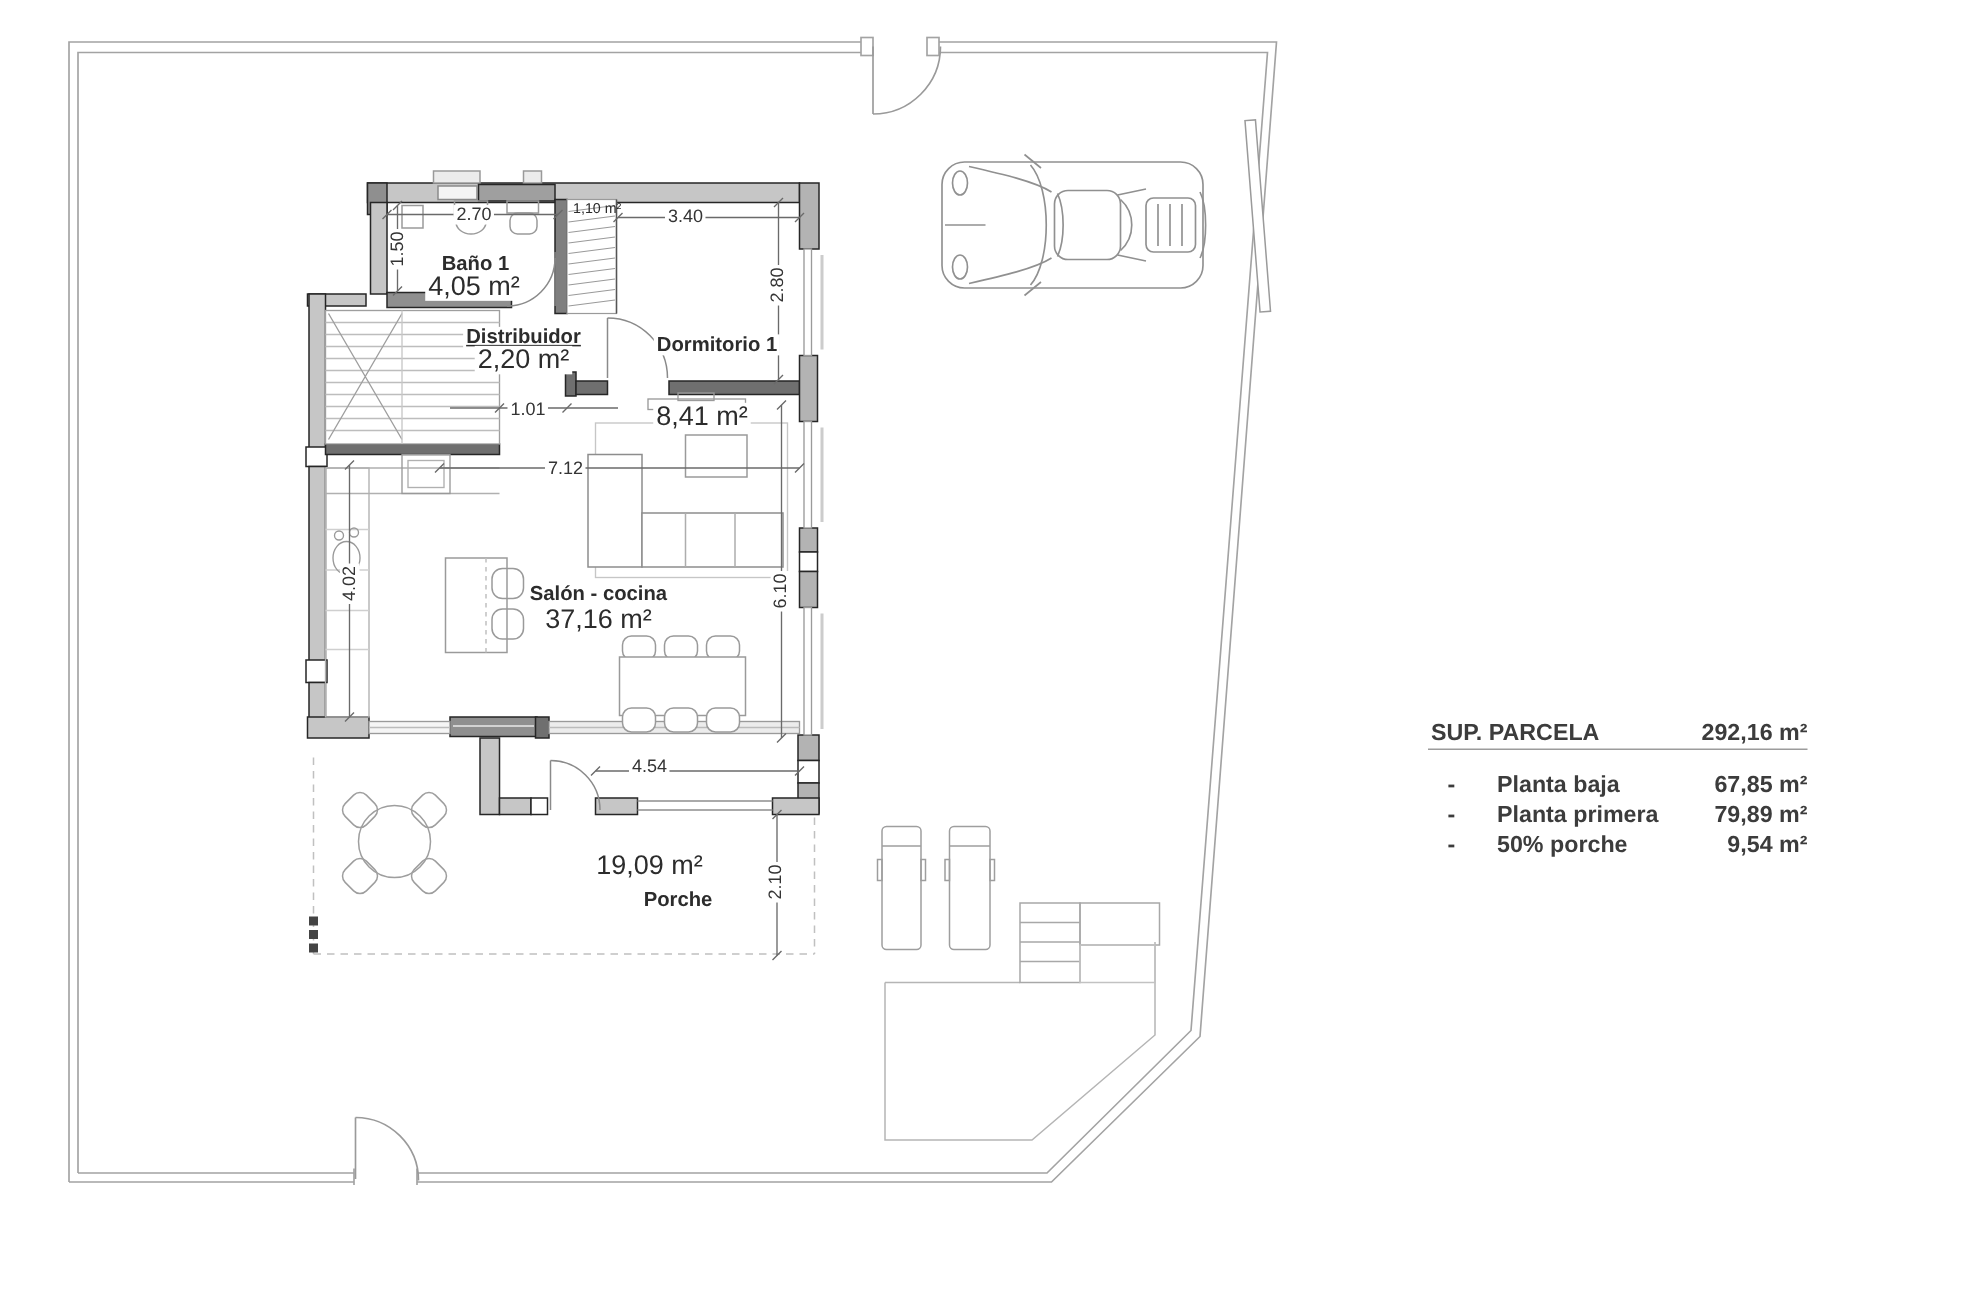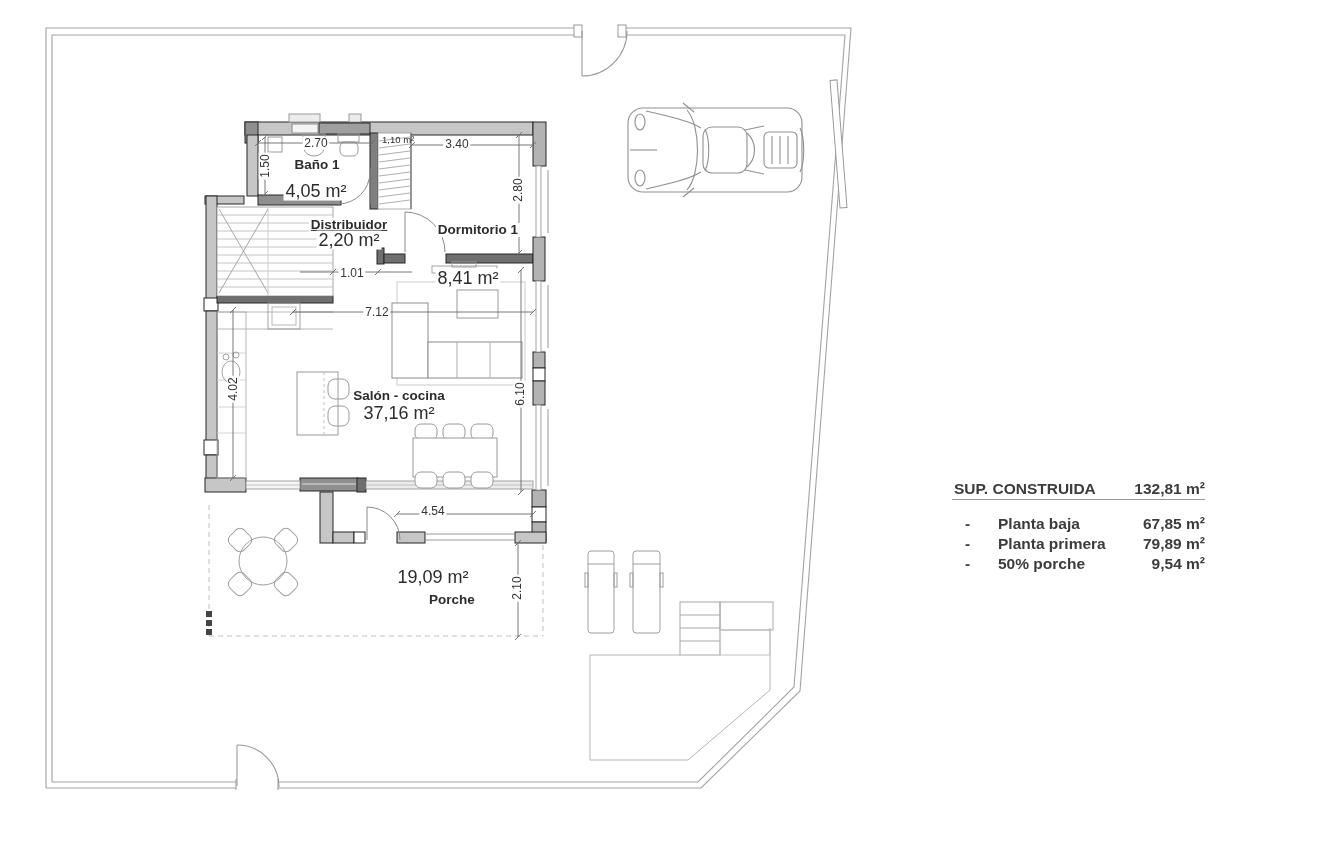--- a/index.html
+++ b/index.html
@@ -273,21 +273,21 @@
         <path d="M518,273 L524,267 M518,495 L524,489"></path>
       <path d="M233,310 V478"></path> 
         <path d="M230,313 L236,307 M230,481 L236,475"></path>
       <path d="M397,514 H533"></path> 
         <path d="M394,517 L400,511 M530,517 L536,511"></path>
       <path d="M518,543 V637"></path> 
         <path d="M515,546 L521,540 M515,640 L521,634"></path>
     </g>
   </svg>
 
-  <div class="lbl room-name" style="left:317px;top:165px;">Baño 1</div>
+  <div class="lbl room-name" style="left:317px;top:176px;">Baño 1</div>
   <div class="lbl room-area" style="left:316px;top:191px;">4,05 m²</div>
 
   <div class="lbl room-name" style="left:349px;top:225px;text-decoration:underline;">Distribuidor</div>
   <div class="lbl room-area" style="left:349px;top:240px;">2,20 m²</div>
 
   <div class="lbl room-name" style="left:478px;top:230px;">Dormitorio 1</div>
   <div class="lbl room-area" style="left:468px;top:246px;margin-top:32px;">8,41 m²</div>
 
   <div class="lbl room-name" style="left:399px;top:396px;">Salón - cocina</div>
   <div class="lbl room-area" style="left:399px;top:413px;">37,16 m²</div>
@@ -303,22 +303,22 @@
   <div class="lbl dim rot" style="left:518px;top:190px;">2.80</div>
   <div class="lbl dim" style="left:352px;top:273px;">1.01</div>
   <div class="lbl dim" style="left:377px;top:312px;">7.12</div>
   <div class="lbl dim rot" style="left:520px;top:394px;">6.10</div>
   <div class="lbl dim rot" style="left:233px;top:389px;">4.02</div>
   <div class="lbl dim" style="left:433px;top:511px;">4.54</div>
   <div class="lbl dim rot" style="left:517px;top:588px;">2.10</div>
 
   <div class="summary">
     <div class="srow total">
-      <span class="tlabel">SUP. CONSTRUIDA</span>
-      <span class="val">132,81 m²</span>
+      <span class="tlabel">SUP. PARCELA</span>
+      <span class="val">292,16 m²</span>
     </div>
     <div class="sgap"></div>
     <div class="srow item">
       <span class="bullet">-</span>
       <span class="ilabel">Planta baja</span>
       <span class="val">67,85 m²</span>
     </div>
     <div class="srow item">
       <span class="bullet">-</span>
       <span class="ilabel">Planta primera</span>

